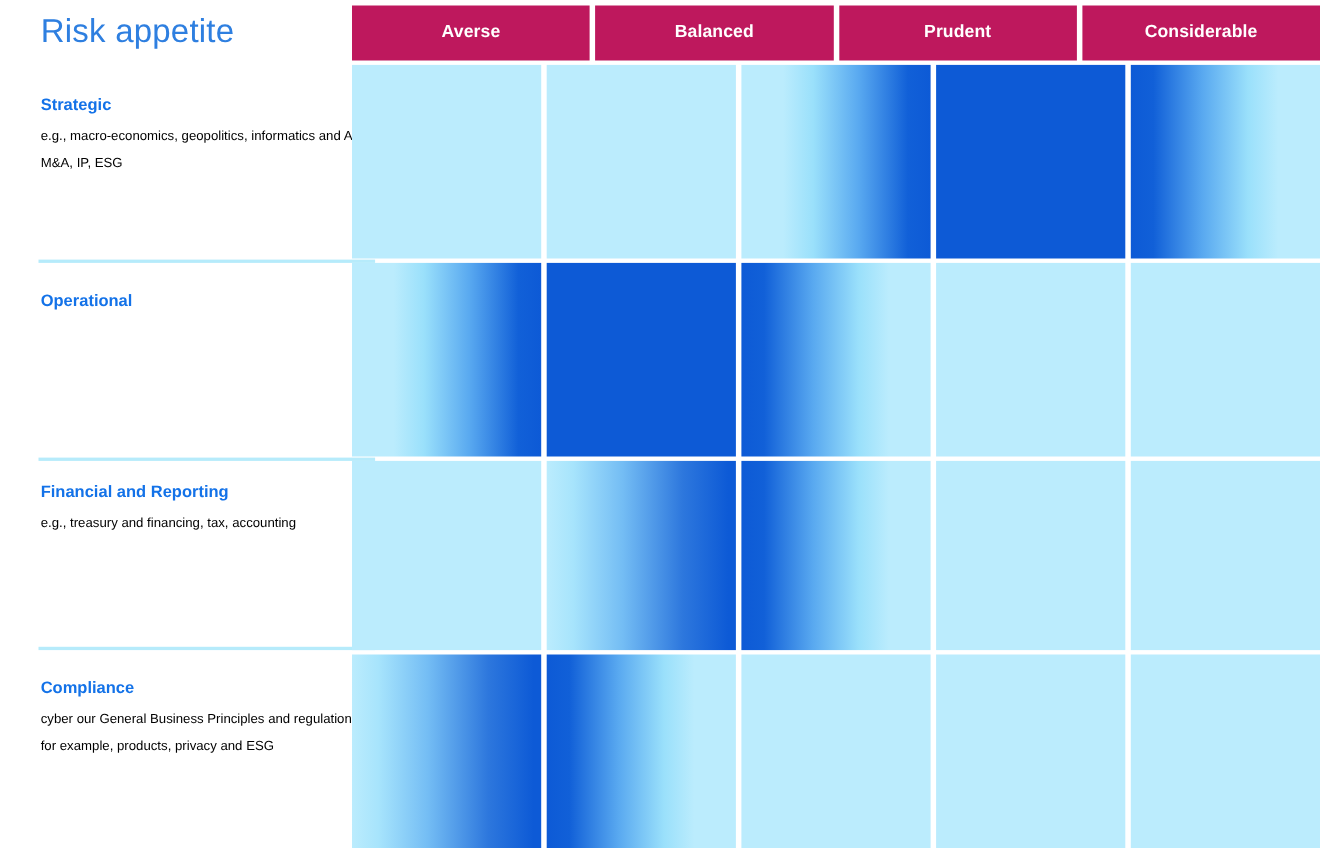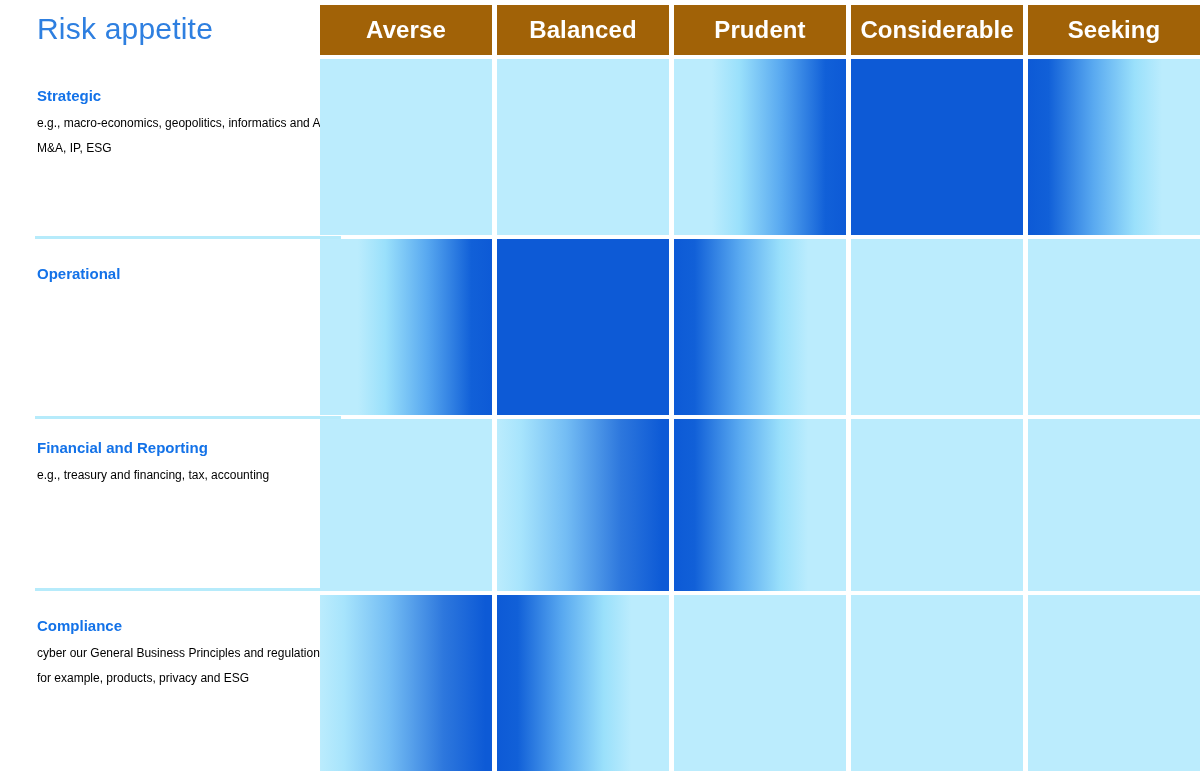--- a/index.html
+++ b/index.html
@@ -89,23 +89,23 @@
     position: absolute;
     left: 0;
     top: 5px;
     width: 880px;
     height: 50px;
     display: flex;
     gap: 5px;
   }
   .hdr-cell {
     flex: 1 1 0;
-    background: #a16207;
+    background: #be185d;
     color: #ffffff;
-    font-size: 24px;
+    font-size: 16px;
     font-weight: 700;
     letter-spacing: 0.1px;
     display: flex;
     align-items: center;
     justify-content: center;
     white-space: nowrap;
   }
 
   .body-rows {
     position: absolute;
@@ -193,21 +193,20 @@
 
   </div>
 
   <div class="grid">
 
     <div class="hdr-strip">
       <div class="hdr-cell">Averse</div>
       <div class="hdr-cell">Balanced</div>
       <div class="hdr-cell">Prudent</div>
       <div class="hdr-cell">Considerable</div>
-      <div class="hdr-cell">Seeking</div>
     </div>
 
     <div class="body-rows">
 
       <div class="grid-row" style="top:0px; height:176px;">
         <div class="cell"></div>
         <div class="cell"></div>
         <div class="cell g-lr"></div>
         <div class="cell solid"></div>
         <div class="cell g-rl"></div>

